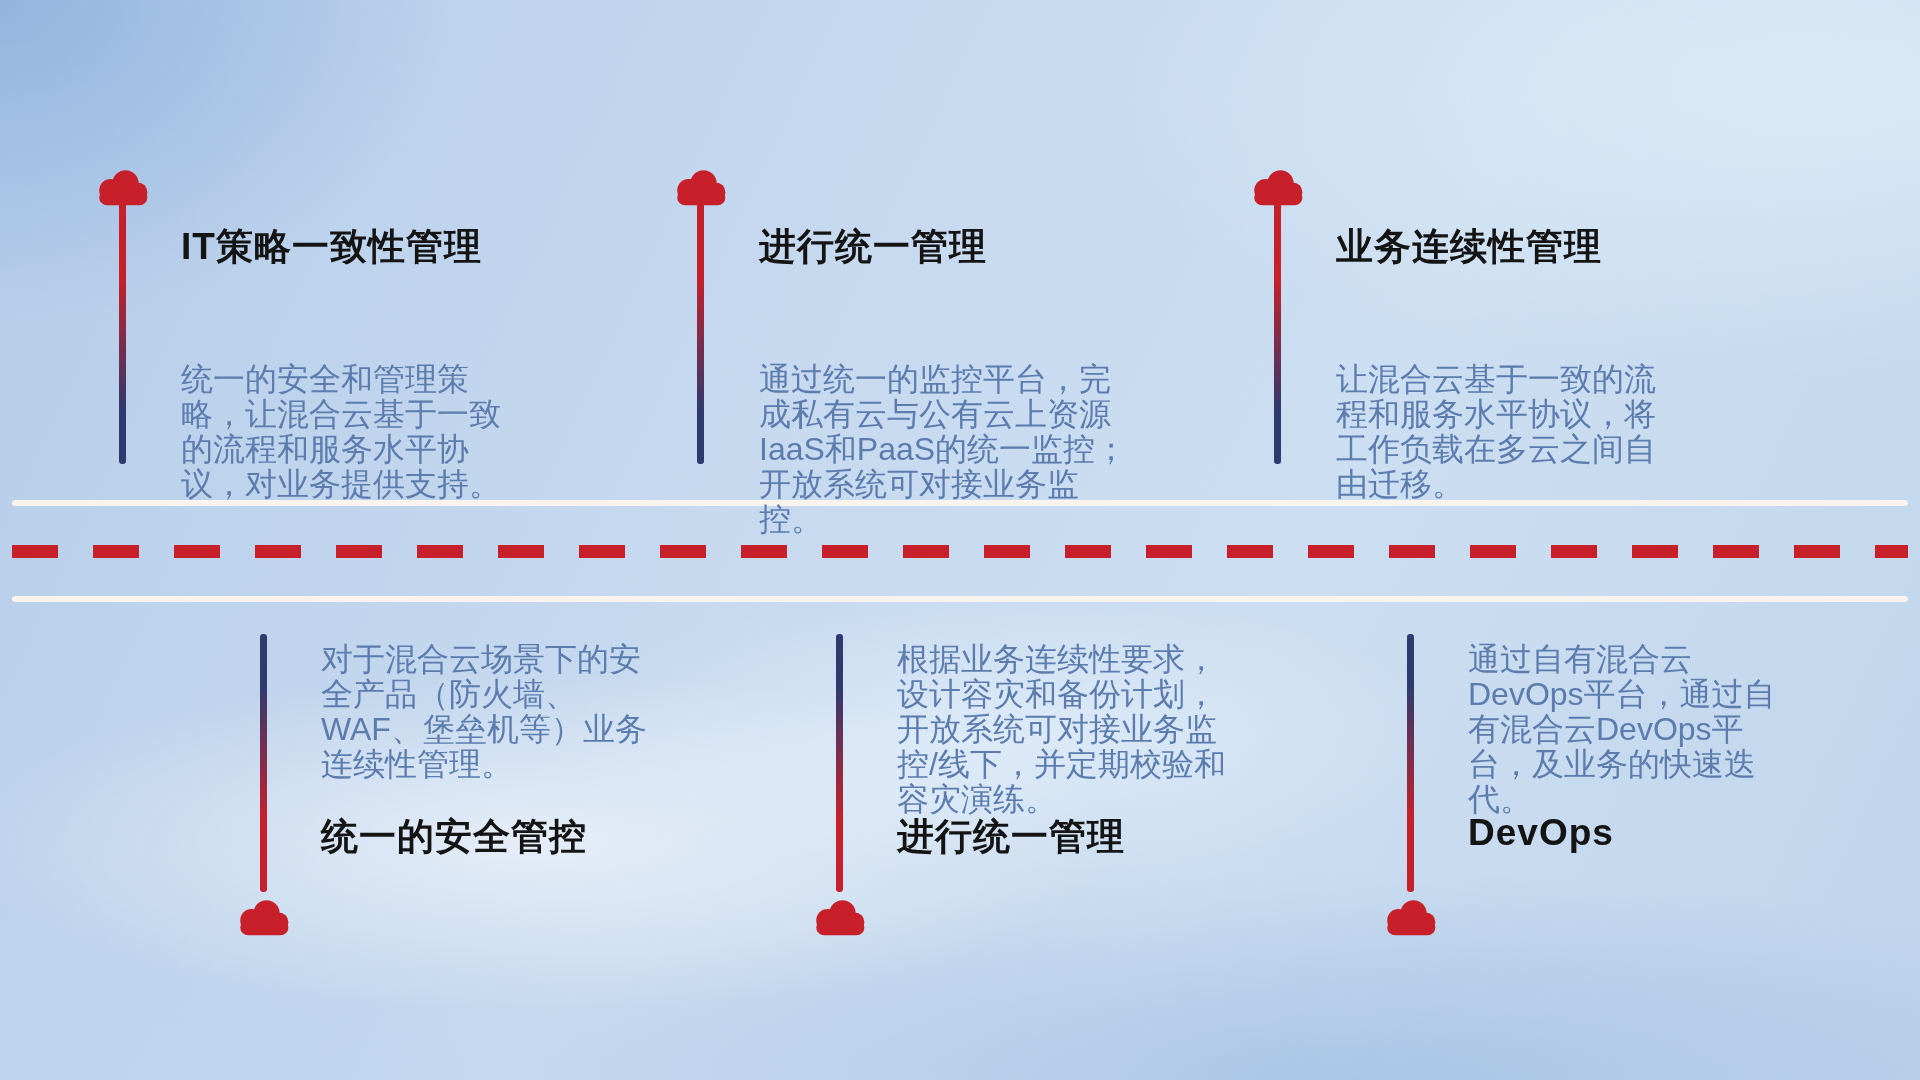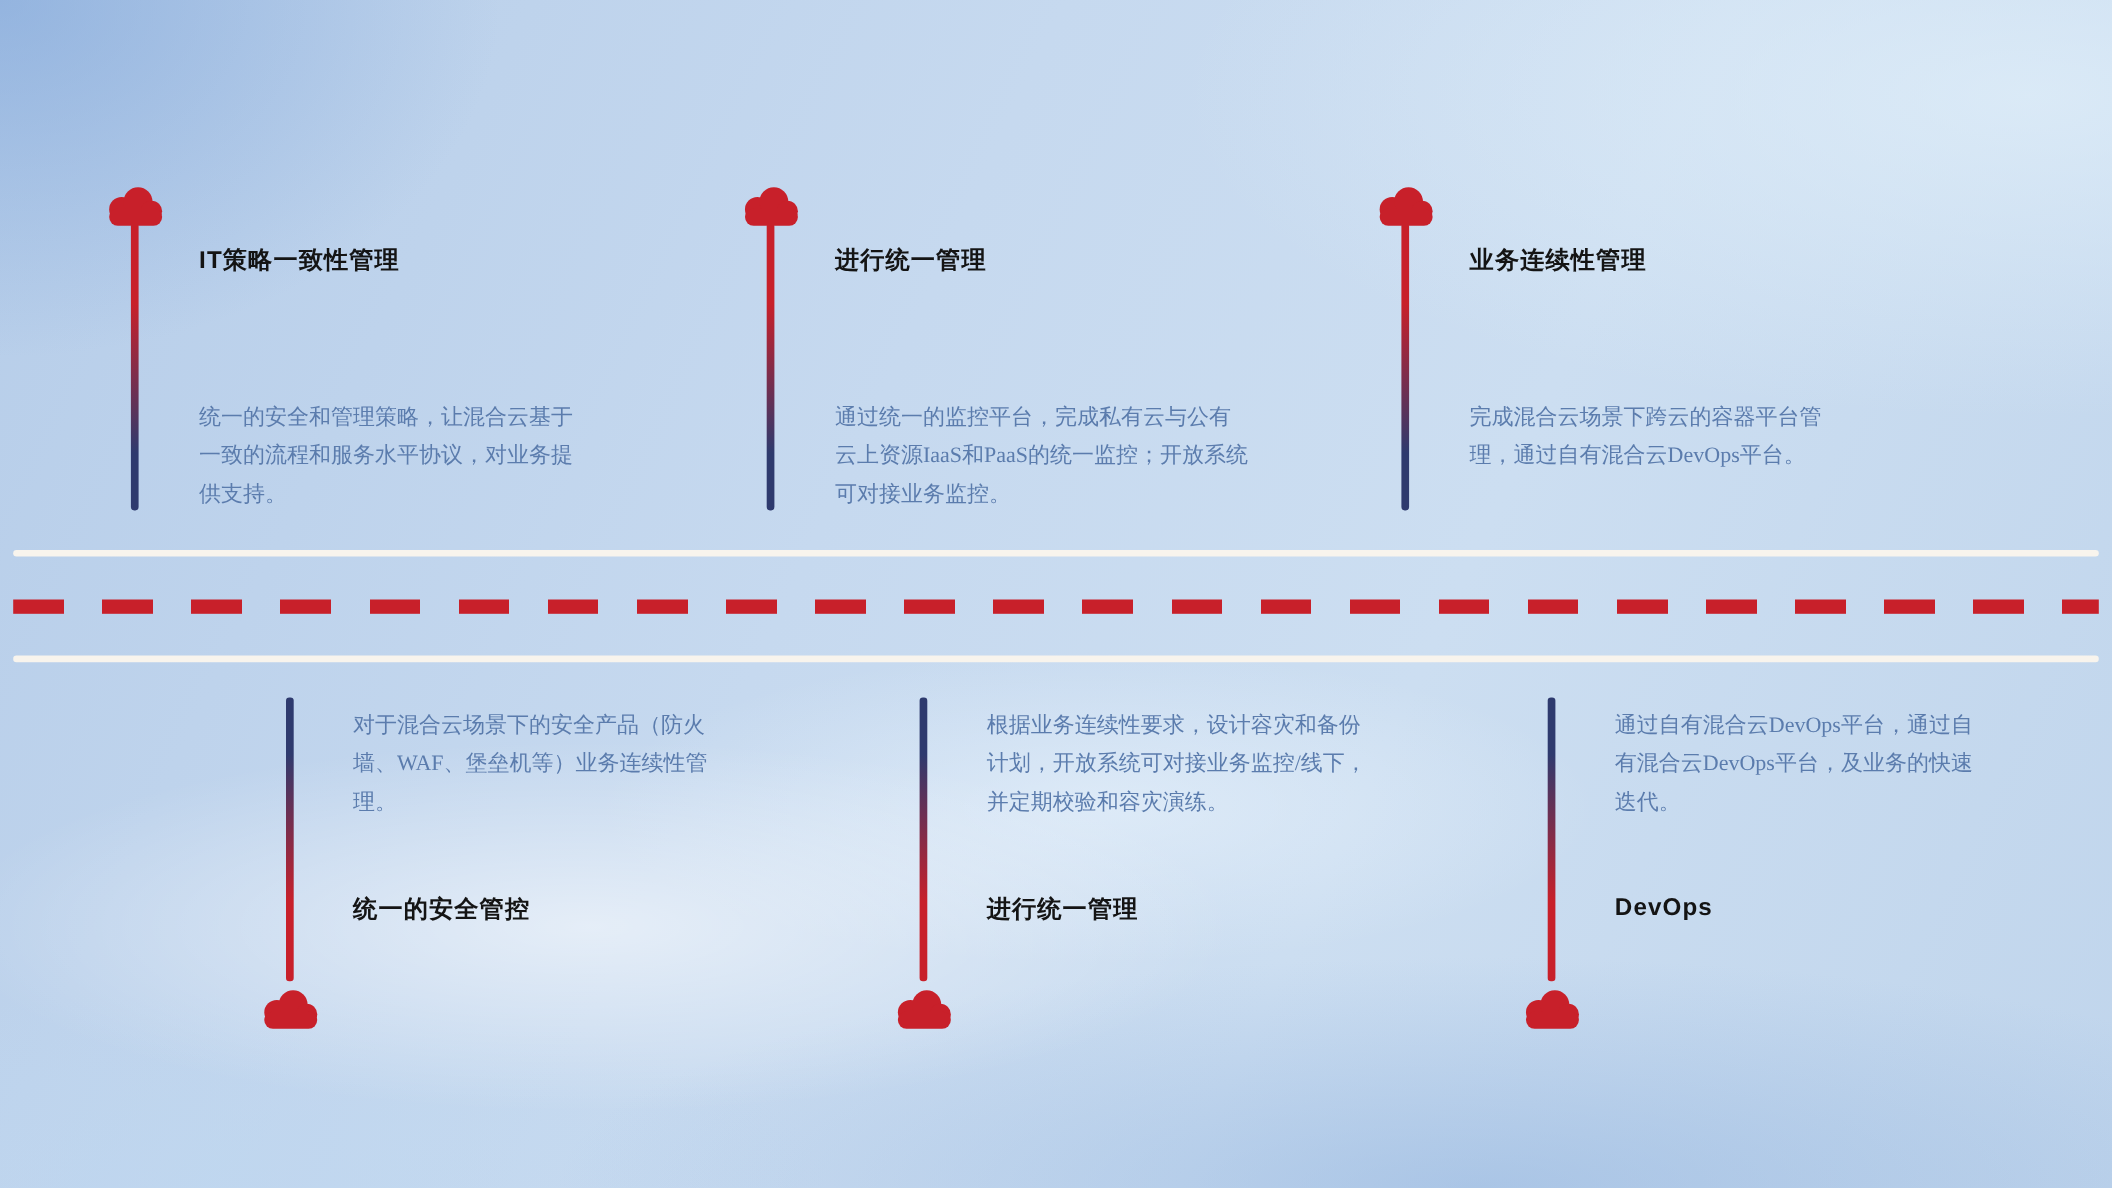--- a/index.html
+++ b/index.html
@@ -64,31 +64,30 @@
   .cloud svg { width: 100%; height: 100%; fill: var(--accent-red, #c8202a); }
   .stem {
     position: absolute;
     left: -3.5px;
     width: 7px;
     border-radius: 3px;
   }
   .title {
     position: absolute;
     white-space: nowrap;
-    font-size: 22px;
+    font-size: 37px;
     font-weight: 700;
     color: var(--title-color, #141414);
     letter-spacing: 1px;
   }
   .desc {
     position: absolute;
-    font-size: 20px;
+    font-size: 32px;
     line-height: 35px;
     color: var(--desc-color, #5b7cad);
-    font-family: Liberation Serif, serif;
   }
 
   
   .item.top-row .cloud { left: -28px; top: 166px; }
   .item.top-row .stem {
     top: 203px;
     height: 261px;
     background: linear-gradient(180deg,
       var(--accent-red, #c8202a) 0%,
       var(--accent-red, #c8202a) 28%,
@@ -149,21 +148,21 @@
     <h2 class="title">进行统一管理</h2>
     <p class="desc">通过统一的监控平台，完成私有云与公有云上资源IaaS和PaaS的统一监控；开放系统可对接业务监控。</p>
   </section>
 
   <section class="item top-row" style="--cx:1277px; --dw:348px">
     <span class="cloud"><svg>
           <use href="#cloud-shape"></use>
         </svg></span>
     <span class="stem"></span>
     <h2 class="title">业务连续性管理</h2>
-    <p class="desc">完成混合云场景下跨云的容器平台管理，通过自有混合云DevOps平台。</p>
+    <p class="desc">让混合云基于一致的流程和服务水平协议，将工作负载在多云之间自由迁移。</p>
   </section>
 
   <section class="item bottom-row" style="--cx:263px; --dw:336px">
     <span class="stem"></span>
     <span class="cloud"><svg>
           <use href="#cloud-shape"></use>
         </svg></span>
     <p class="desc">对于混合云场景下的安全产品（防火墙、WAF、堡垒机等）业务连续性管理。</p>
     <h2 class="title">统一的安全管控</h2>
   </section>

